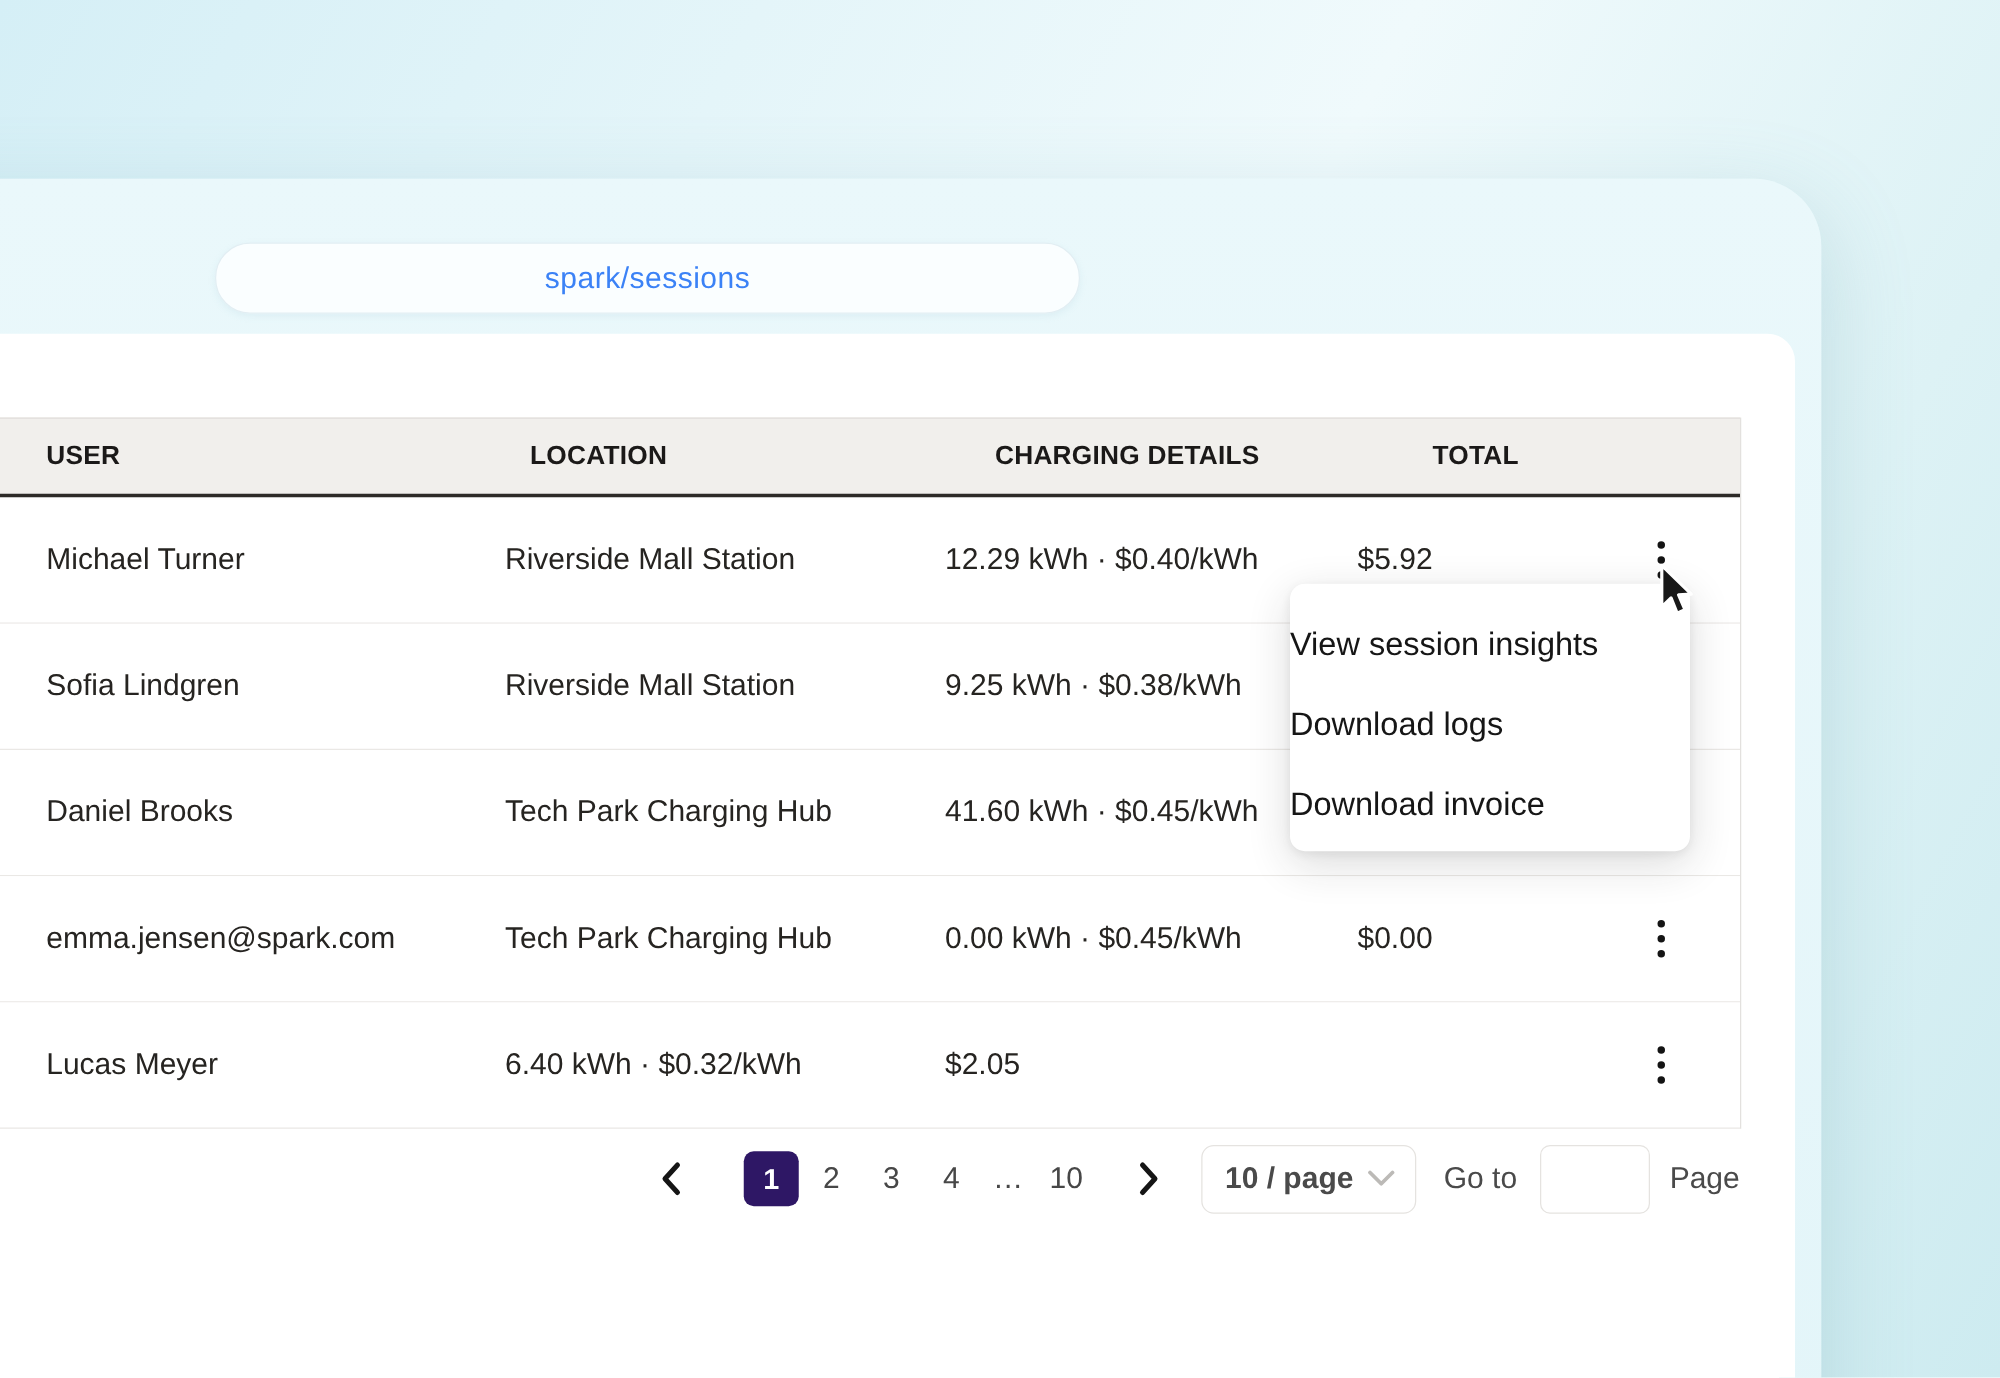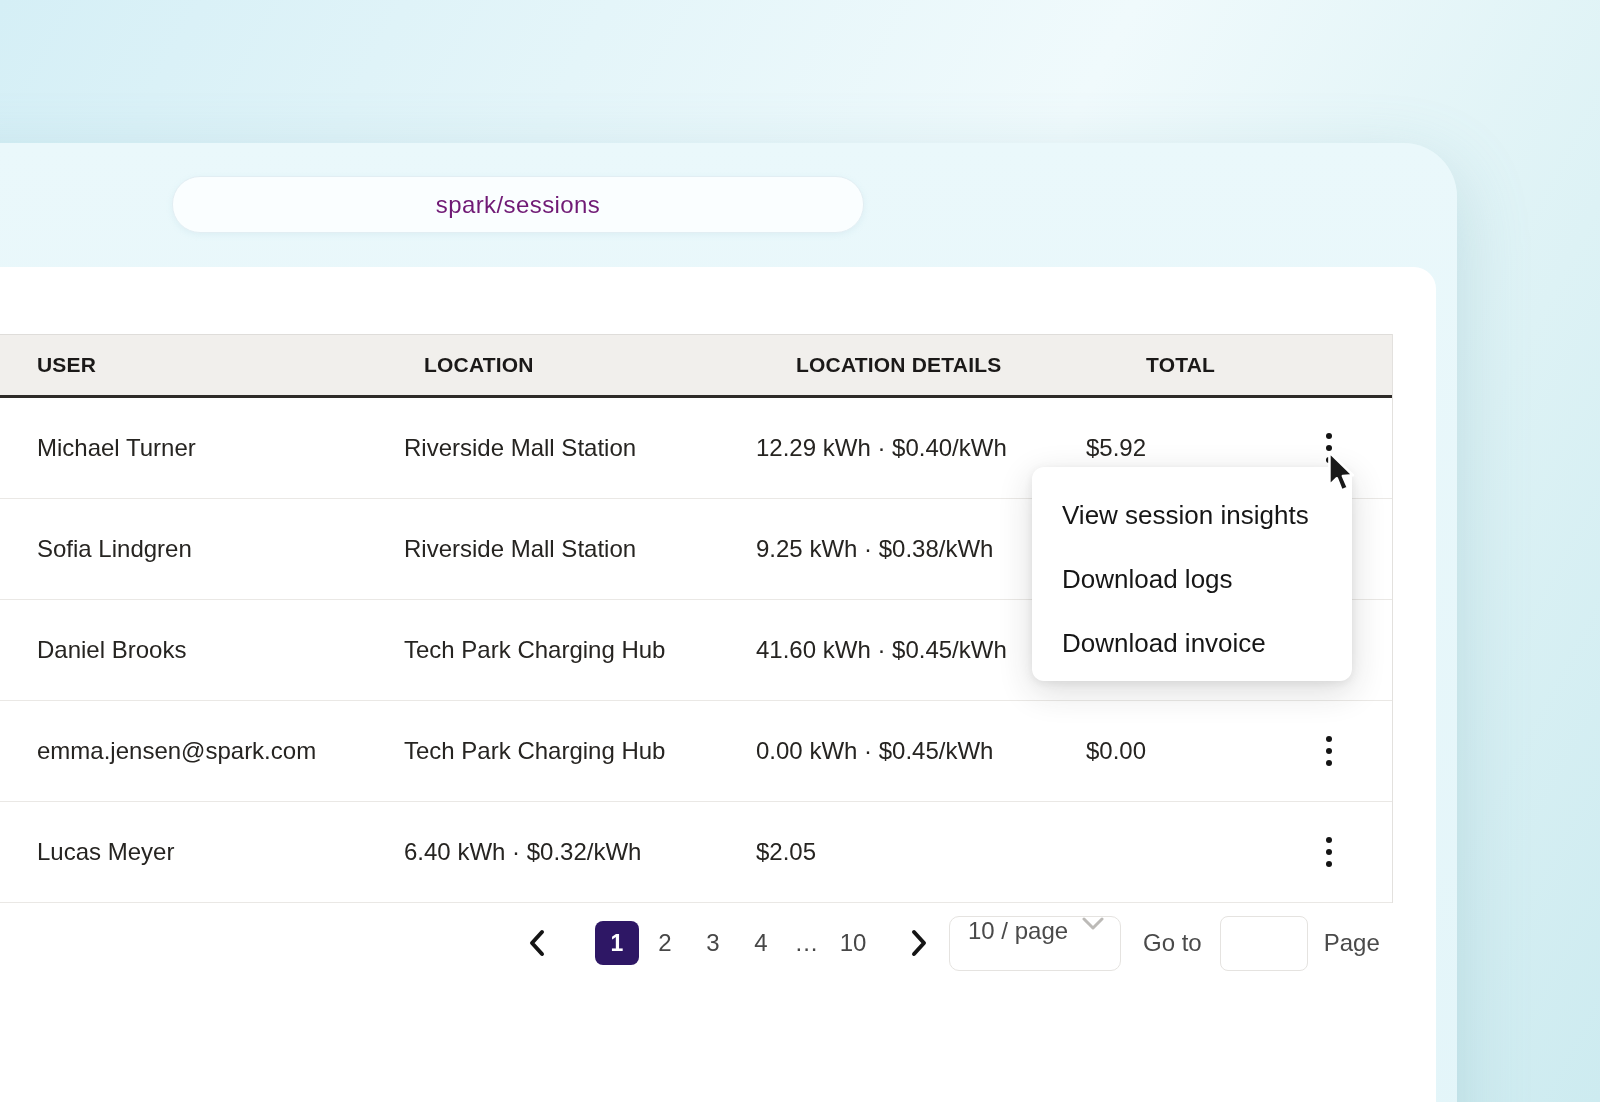--- a/index.html
+++ b/index.html
@@ -14,25 +14,25 @@
     border-top-right-radius:54px;
     background:linear-gradient(180deg,#eaf8fb,#e3f5f9);
     box-shadow:0 24px 70px rgba(110,165,180,.30);
   }
   .content-card{
     position:absolute; left:-80px; top:267px; width:1516px; height:900px;
     border-top-right-radius:22px; background:#ffffff;
   }
   
   .address-bar{
-    position:absolute; left:172px; top:176px; width:690px; height:55px;
+    position:absolute; left:172px; top:194px; width:690px; height:55px;
     border-radius:28px; background:rgba(251,254,255,.92);
     border:1px solid #e2eef3; box-shadow:0 2px 6px rgba(150,195,210,.15);
     display:flex; align-items:center; justify-content:center;
-    font-size:24px; letter-spacing:.4px; color:#701a75; cursor:text;
+    font-size:24px; letter-spacing:.4px; color:#3b82f6; cursor:text;
   }
   
   .table{
     position:absolute; left:0; top:334px; width:1392px;
     border-right:1px solid #e3e1de; background:#fff;
   }
   .thead{
     display:grid; grid-template-columns:367px 352px 330px 343px;
     height:64px; box-sizing:border-box; background:#f1efec;
     border-top:1px solid #dfddda; border-bottom:3px solid #2e2b28;
@@ -55,21 +55,21 @@
     display:flex; flex-direction:column; align-items:center; justify-content:center; gap:6px;
   }
   .kebab-btn i{ width:6px; height:6px; border-radius:50%; background:#141414; display:block; }
   
   .context-menu{
     position:absolute; left:1032px; top:467px; width:320px; height:214px;
     box-sizing:border-box; padding:16px 0; background:#fff; border-radius:12px;
     box-shadow:0 10px 34px rgba(40,40,40,.16), 0 2px 8px rgba(40,40,40,.08);
   }
   .menu-item{
-    height:64px; display:flex; align-items:center; padding-left:30px;
+    height:64px; display:flex; align-items:center; 
     font-size:26px; color:#161616; cursor:pointer; white-space:nowrap;
   }
   
   .pagination{
     position:absolute; left:505px; top:915px; height:56px;
     display:flex; align-items:center;
   }
   .nav-btn{
     width:36px; height:44px; margin-left:14px; background:none; border:none;
     display:flex; align-items:center; justify-content:center; cursor:pointer;
@@ -77,24 +77,24 @@
   .pages{ display:flex; align-items:center; gap:4px; margin-left:40px; }
   .page-btn{
     min-width:44px; height:44px; border:none; background:none; border-radius:8px;
     font-size:24px; color:#474747; font-family:inherit; cursor:pointer;
     display:flex; align-items:center; justify-content:center;
   }
   .page-btn.active{ background:var(--accent,#2e1765); color:#fff; font-weight:bold; font-size:23px; }
   .ellipsis{ min-width:40px; text-align:center; font-size:24px; color:#474747; letter-spacing:1px; }
   .next-btn{ margin-left:26px; }
   .per-page{
-    margin-left:12px; width:172px; height:55px; box-sizing:border-box;
+    margin-left:24px; width:172px; height:55px; box-sizing:border-box;
     border:1px solid #e5e3e0; border-radius:10px; background:#fff;
-    display:flex; align-items:flex-start; justify-content:space-between;
-    padding:0 16px 0 18px; font-size:24px; color:#4a4a4a; cursor:pointer; white-space:nowrap;
+    display:flex; align-items:center; justify-content:space-between;
+    padding:0 16px 0 18px; font-size:24px; color:#4a4a4a; cursor:pointer; white-space:nowrap;font-weight:bold;
   }
   .goto-label{ margin-left:22px; font-size:24px; color:#4a4a4a; }
   .goto-input{
     margin-left:18px; width:88px; height:55px; box-sizing:border-box;
     border:1px solid #e5e3e0; border-radius:8px; background:#fff;
     font-size:24px; color:#333; text-align:center; font-family:inherit; outline:none;
   }
   .page-label{ margin-left:16px; font-size:24px; color:#4a4a4a; }
   
   .cursor{ position:absolute; left:1326px; top:450px; pointer-events:none; }
@@ -109,21 +109,21 @@
   <div class="address-bar">
     <span>spark/sessions</span>
   </div>
 
   <div class="content-card"></div>
 
   <div class="table">
     <div class="thead">
       <div class="th">USER</div>
       <div class="th">LOCATION</div>
-      <div class="th">LOCATION DETAILS</div>
+      <div class="th">CHARGING DETAILS</div>
       <div class="th">TOTAL</div>
     </div>
     <div id="table-body">
   <div class="tr">
     <div class="td">Michael Turner</div>
     <div class="td">Riverside Mall Station</div>
     <div class="td">12.29 kWh · $0.40/kWh</div>
     <div class="td">$5.92</div>
     <button class="kebab-btn">
       <span style="display:contents"><i></i><i></i><i></i></span>

